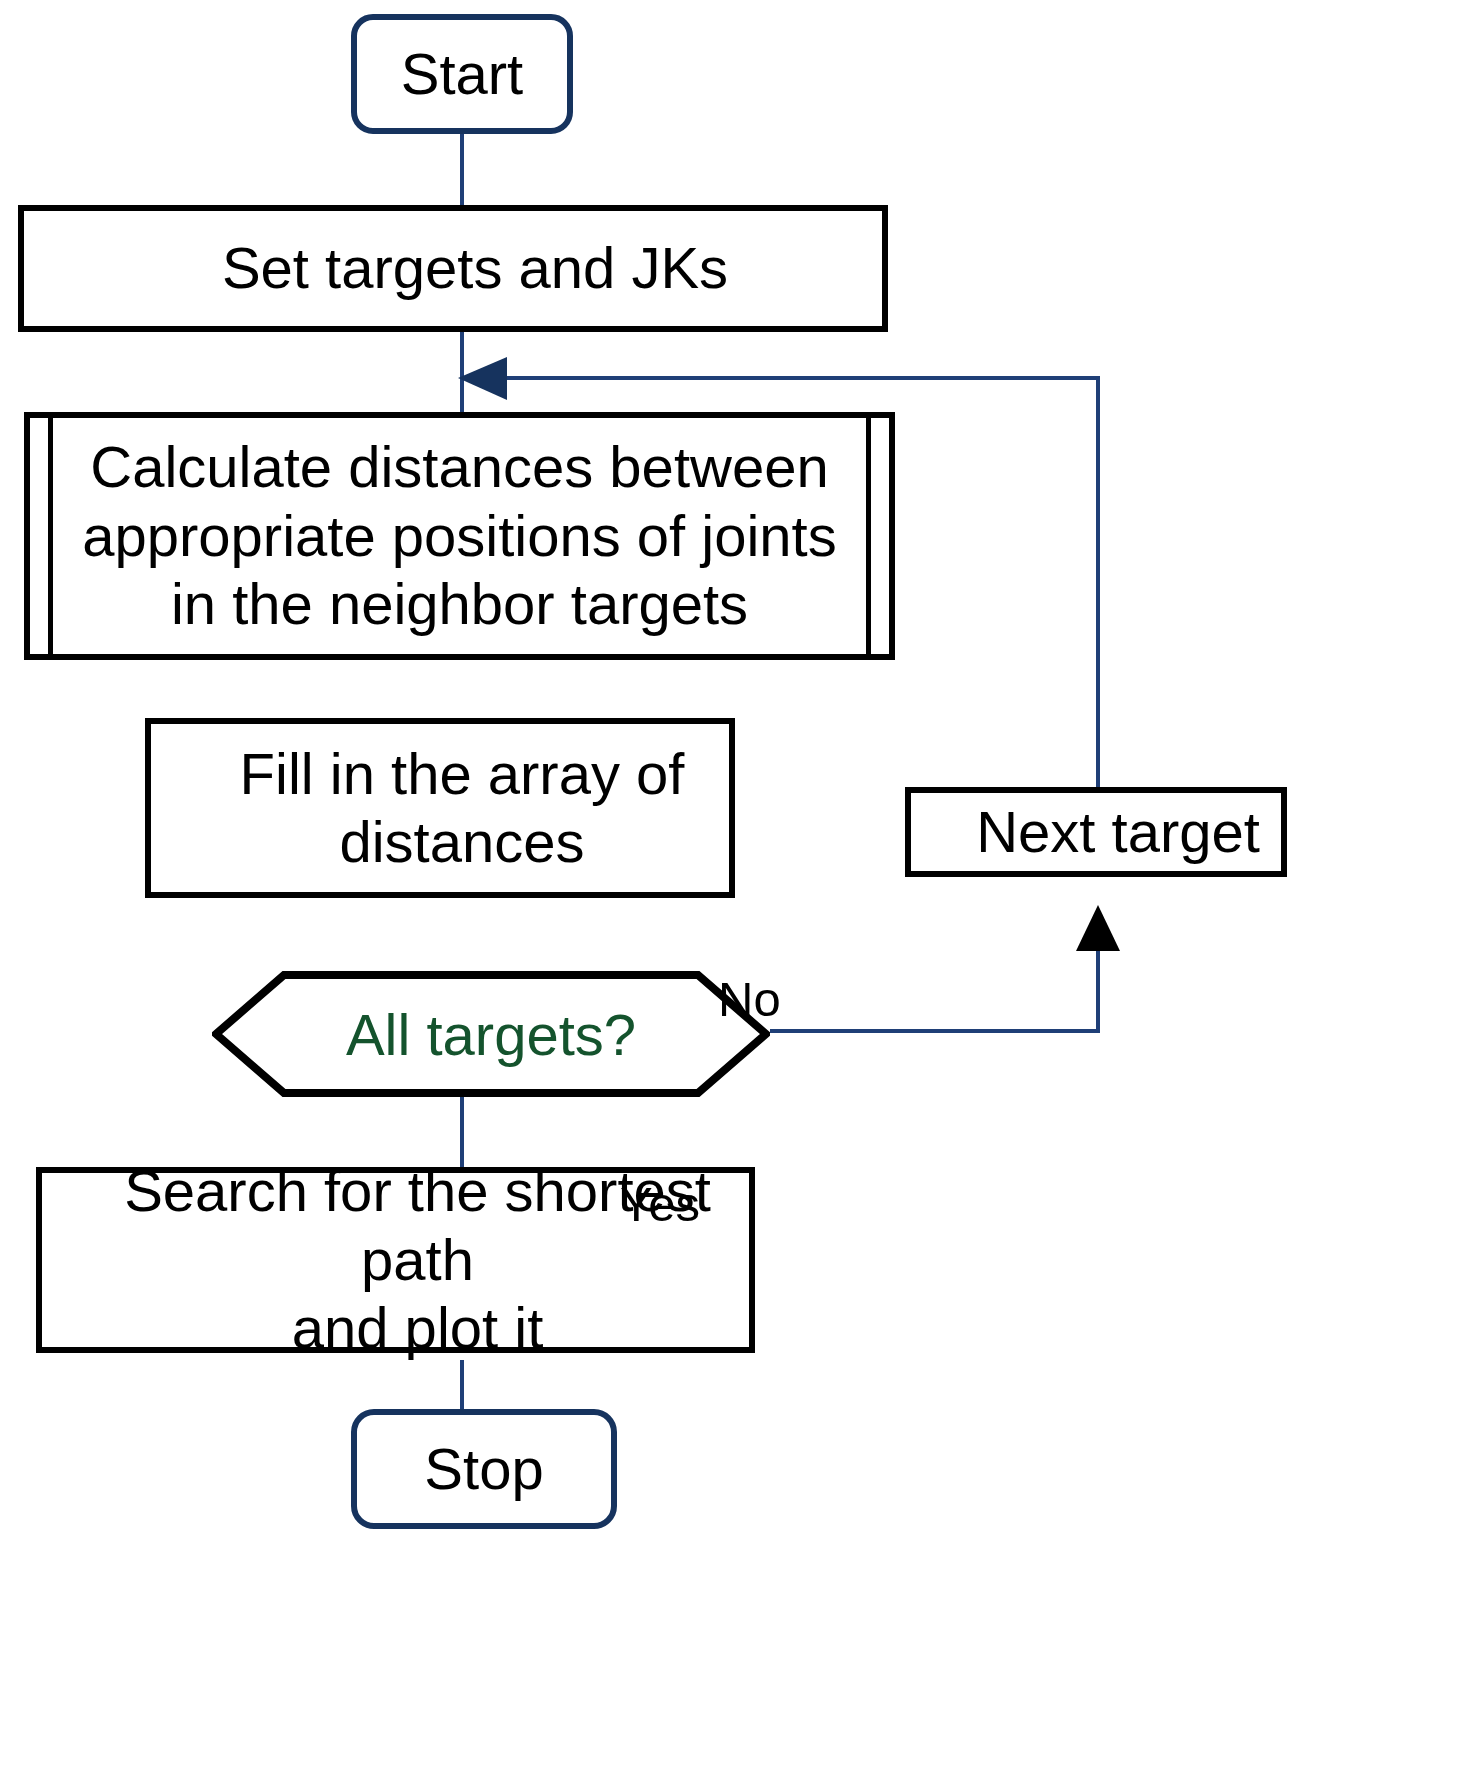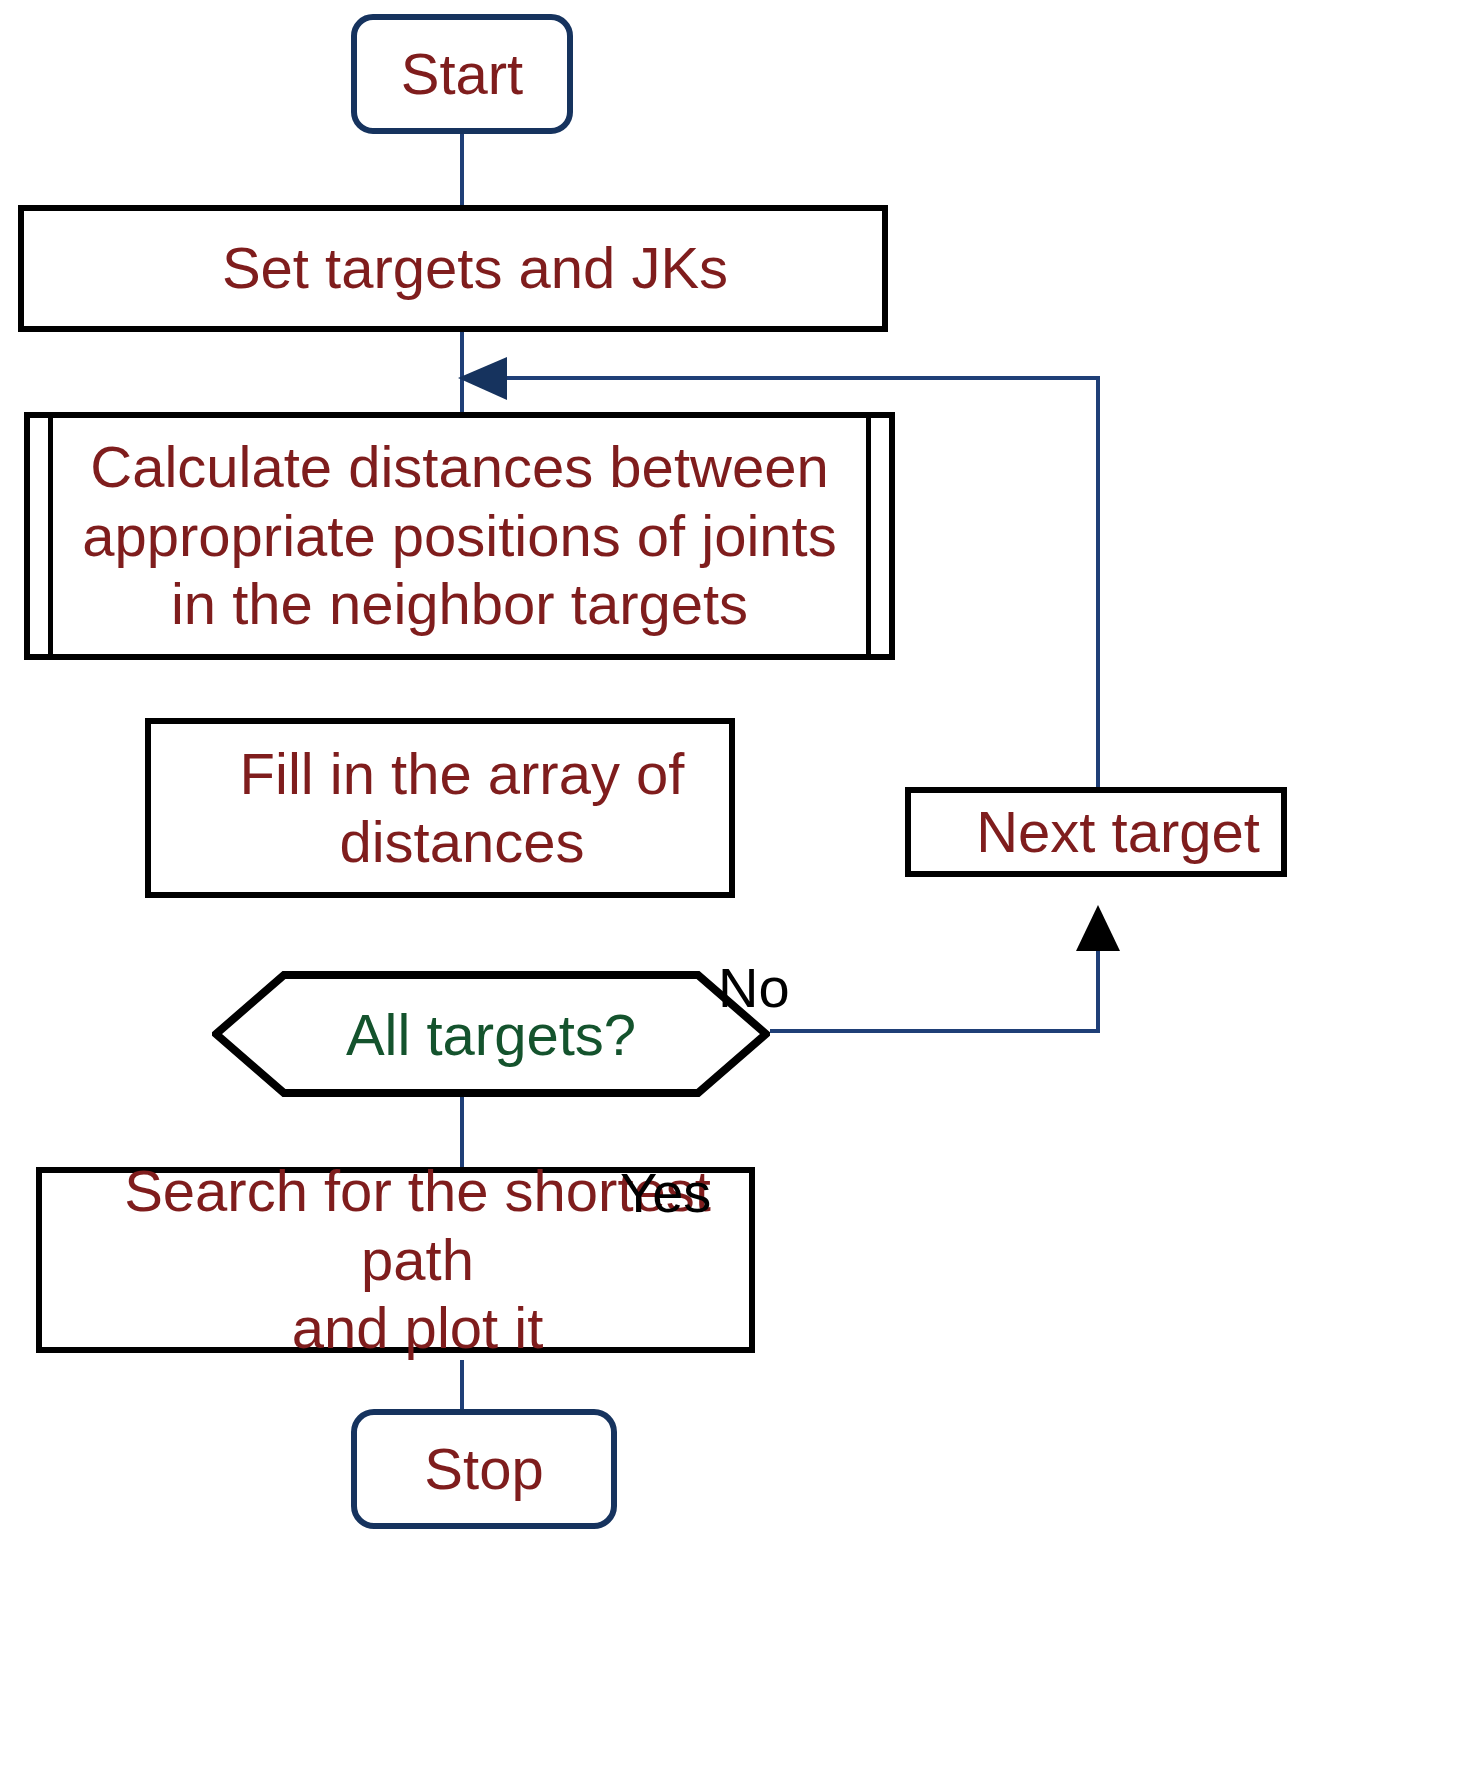--- a/index.html
+++ b/index.html
@@ -26,21 +26,21 @@
     pointer-events: none;
   }
   .node {
     position: absolute;
     box-sizing: border-box;
     display: flex;
     align-items: center;
     justify-content: center;
     text-align: center;
     background: #ffffff;
-    color: #7f1d1d;
+    color: #000000;
     line-height: 1.18;
     white-space: pre-line;
   }
   
   .terminator {
     border: 6px solid #16335e;
     border-radius: 22px;
     font-size: 58px;
   }
   
@@ -82,23 +82,24 @@
     width: 100%;
   }
   .decision svg {
     position: absolute;
     left: 0;
     top: 0;
   }
   
   .edge-label {
     position: absolute;
-    font-size: 56px;
+    font-size: 49px;
     color: #000000;
     white-space: nowrap;
+    margin-top: 16px;
   }
 </style>
 </head>
 <body>
 
 <div id="canvas">
 
   <svg id="wires" viewBox="0 0 1481 1775" width="1481" height="1775">
 
     <line x1="462" y1="133" x2="462" y2="206" stroke="#1f3f77" stroke-width="4"></line>

